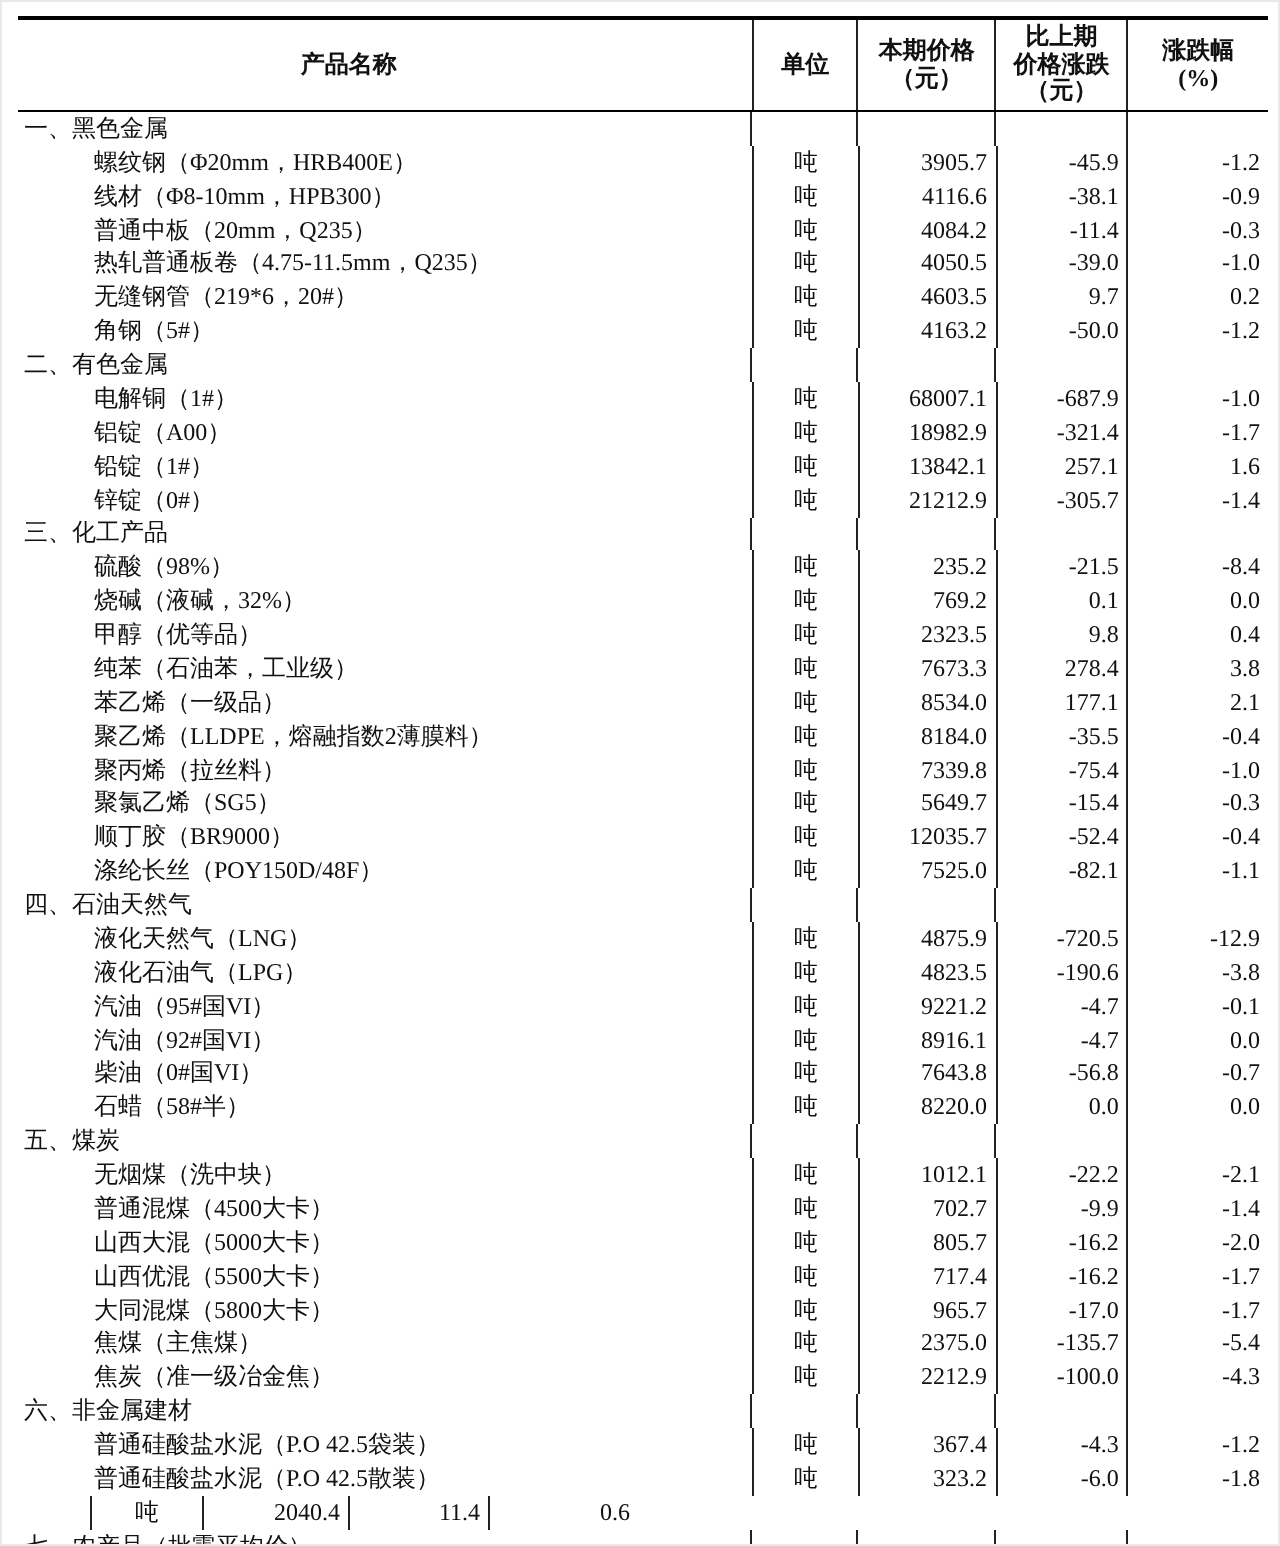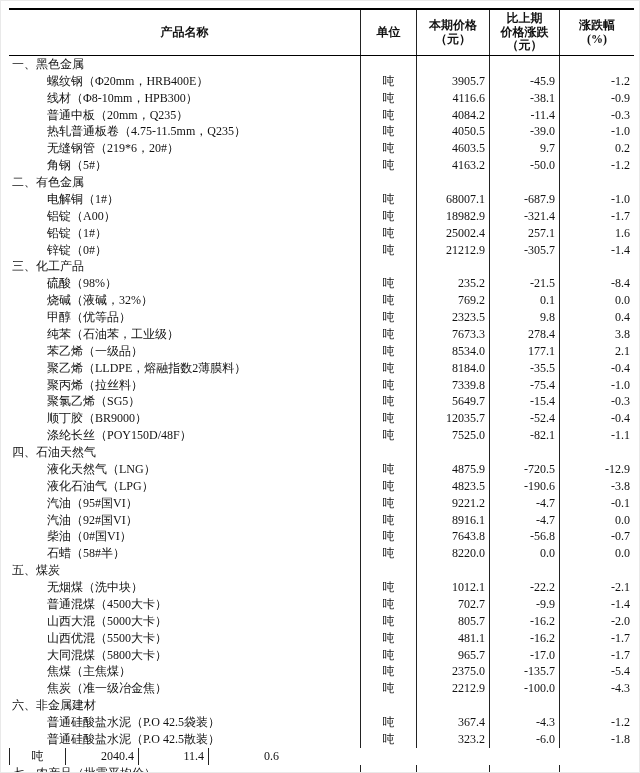--- a/index.html
+++ b/index.html
@@ -45,21 +45,21 @@
     font-size: 12px;
     font-weight: bold;
     line-height: 13.5px;
   }
   .cell {
     box-sizing: border-box;
     overflow: hidden;
     white-space: nowrap;
   }
   .c1 { width: 351px; }
-  .c2 { width: 56px;  border-left: 1px solid #222222; }
+  .c2 { width: 56px;  border-left: 1px solid #222222; margin-left: 36px; }
   .c3 { width: 73px;  border-left: 1px solid #222222; }
   .c4 { width: 70px;  border-left: 1px solid #222222; }
   .c5 { width: 75px;  border-left: 1px solid #222222; text-align: center; }
   .tbody .row {
     display: flex;
     height: 16.88px;
     font-size: 12px;
   }
   .tbody .cell {
     height: 100%;
@@ -182,21 +182,21 @@
     <div class="cell c1">铝锭（A00）</div>
     <div class="cell c2">吨</div>
     <div class="cell c3">18982.9</div>
     <div class="cell c4">-321.4</div>
     <div class="cell c5">-1.7</div>
   </div>
 
   <div class="row">
     <div class="cell c1">铅锭（1#）</div>
     <div class="cell c2">吨</div>
-    <div class="cell c3">25002.4</div>
+    <div class="cell c3">13842.1</div>
     <div class="cell c4">257.1</div>
     <div class="cell c5">1.6</div>
   </div>
 
   <div class="row">
     <div class="cell c1">锌锭（0#）</div>
     <div class="cell c2">吨</div>
     <div class="cell c3">21212.9</div>
     <div class="cell c4">-305.7</div>
     <div class="cell c5">-1.4</div>
@@ -374,21 +374,21 @@
     <div class="cell c1">山西大混（5000大卡）</div>
     <div class="cell c2">吨</div>
     <div class="cell c3">805.7</div>
     <div class="cell c4">-16.2</div>
     <div class="cell c5">-2.0</div>
   </div>
 
   <div class="row">
     <div class="cell c1">山西优混（5500大卡）</div>
     <div class="cell c2">吨</div>
-    <div class="cell c3">481.1</div>
+    <div class="cell c3">717.4</div>
     <div class="cell c4">-16.2</div>
     <div class="cell c5">-1.7</div>
   </div>
 
   <div class="row">
     <div class="cell c1">大同混煤（5800大卡）</div>
     <div class="cell c2">吨</div>
     <div class="cell c3">965.7</div>
     <div class="cell c4">-17.0</div>
     <div class="cell c5">-1.7</div>

